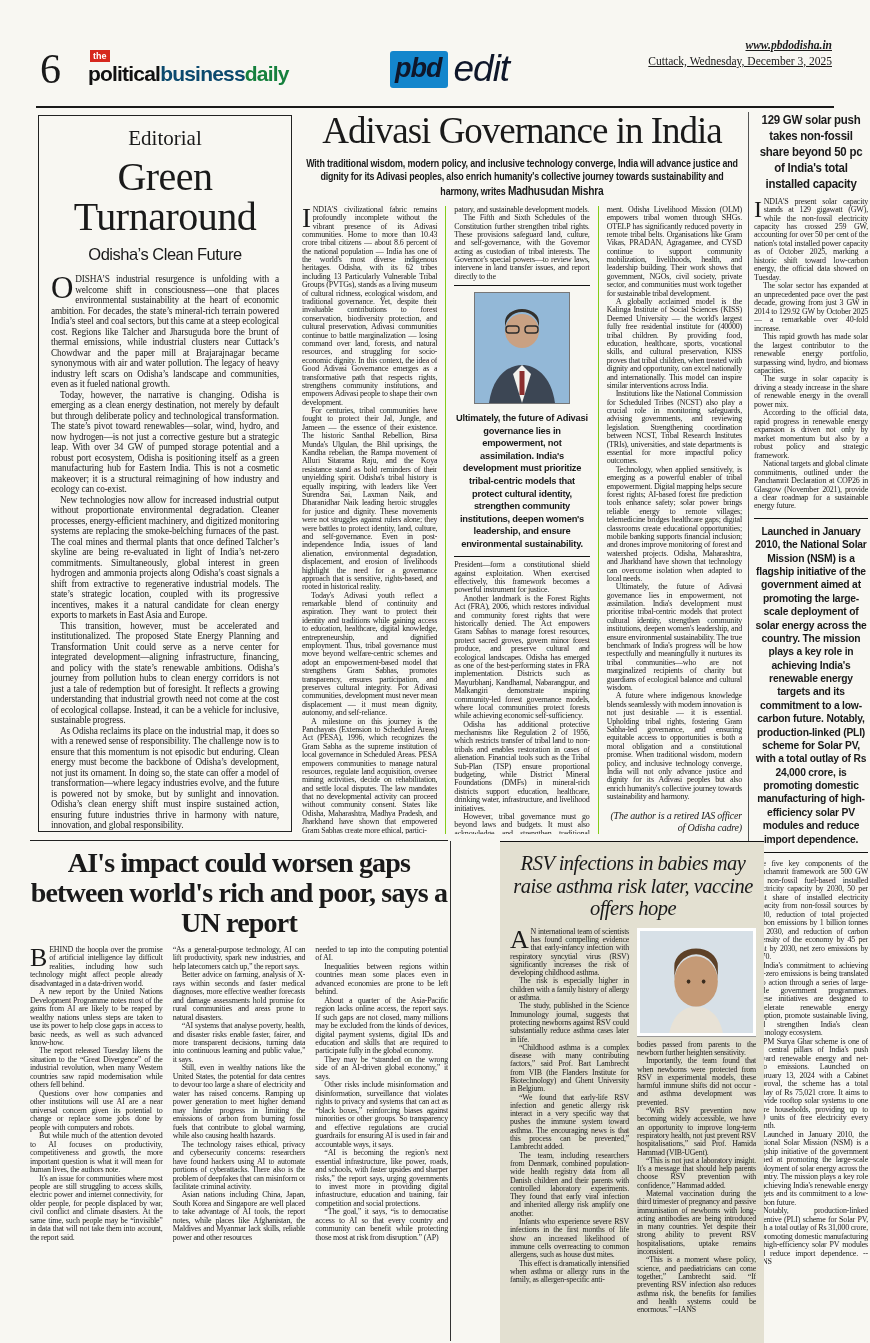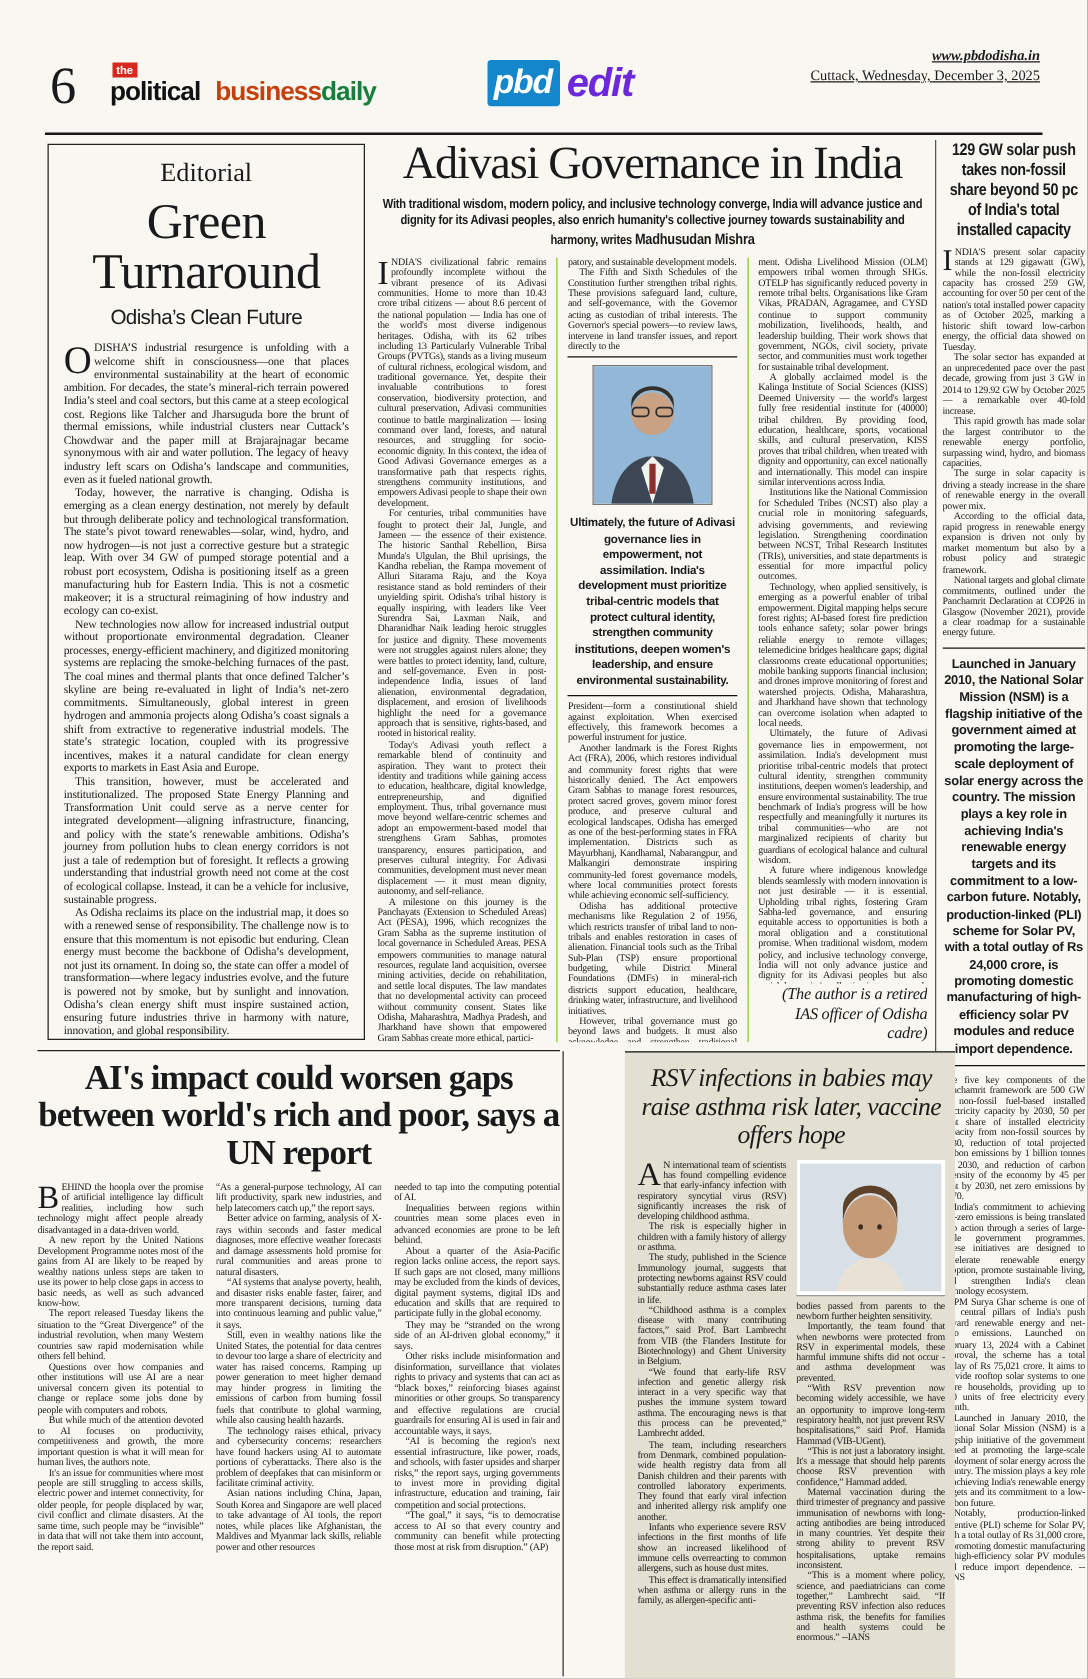--- a/index.html
+++ b/index.html
@@ -6,27 +6,27 @@
   #page{position:relative;width:870px;height:1343px;background:#f8f7f2;overflow:hidden;
         font-family:"Liberation Serif",serif;color:#1a1a1a;}
   
   .pageno{position:absolute;left:40px;top:48px;font-size:42px;line-height:1;font-family:"Liberation Serif",serif;}
   .masthead-logo{position:absolute;left:88px;top:50px;height:46px;}
   .the-box{position:absolute;left:2px;top:0;background:#d6281e;color:#fff;font-family:"Liberation Sans",sans-serif;
            font-weight:bold;font-size:9px;padding:1px 3px;}
   .logo-words{position:absolute;left:0;top:12px;font-family:"Liberation Sans",sans-serif;font-weight:bold;
               font-size:21px;letter-spacing:-0.8px;white-space:nowrap;}
   .lw-political{color:#111;}
-  .lw-business{color:#c2410c;padding-left:12px;}
+  .lw-business{color:#0c4a6e;}
   .lw-daily{color:#15803d;}
   .center-logo{position:absolute;left:390px;top:48px;display:flex;align-items:center;gap:5px;}
-  .pbd-box{background:#1486cc;color:#ffffff;font-family:"Liberation Sans",sans-serif;font-weight:bold;font-style:italic;
+  .pbd-box{background:#1486cc;color:#0f172a;font-family:"Liberation Sans",sans-serif;font-weight:bold;font-style:italic;
            font-size:27px;padding:2px 7px 4px 5px;border-radius:3px;letter-spacing:-1px;}
-  .edit-word{font-family:"Liberation Sans",sans-serif;font-weight:bold;font-style:italic;font-size:32px;
-             color:#6d28d9;letter-spacing:-1px;}
+  .edit-word{font-family:"Liberation Sans",sans-serif;font-weight:normal;font-style:italic;font-size:37px;
+             color:#0f172a;letter-spacing:-1px;}
   .mast-right{position:absolute;right:38px;top:39px;text-align:right;text-decoration:underline;}
   .website{font-style:italic;font-weight:bold;font-size:11.5px;}
   .dateline{font-size:11.5px;margin-top:4px;}
   .rule-h{position:absolute;left:36px;right:36px;top:106px;border-top:2px solid #1a1a1a;}
 
   
   p{margin:0;}
   .jtext p{text-align:justify;text-indent:9px;}
   .jtext p:first-child{text-indent:0;}
   .dc{text-indent:0 !important;}
@@ -50,21 +50,21 @@
               text-align:center;font-family:"Liberation Sans",sans-serif;font-weight:bold;font-size:10.5px;
               line-height:1.3;letter-spacing:-0.2px;}
   .standfirst b{font-size:12px;}
   .main-cols{display:flex;gap:8px;margin-top:6px;height:628px;overflow:hidden;}
   .main-cols .col{flex:1;overflow:hidden;font-size:8px;line-height:1.05;letter-spacing:-0.2px;position:relative;}
   .main-cols .col + .col{border-left:1px solid #84cc16;padding-left:8px;}
   .media-block{border-top:1px solid #111;border-bottom:1px solid #111;padding:6px 0;margin:4px 0;}
   .author-photo{width:94px;height:110px;margin:0 auto 8px auto;border:1px solid #777;display:block;}
   .pq{font-family:"Liberation Sans",sans-serif;font-weight:bold;font-size:9.3px;line-height:1.35;
       text-align:center;letter-spacing:-0.2px;}
-  .attr{position:absolute;right:0;bottom:0;text-align:right;font-style:italic;font-size:13px;
+  .attr{position:absolute;right:0;bottom:0;text-align:right;font-style:italic;font-size:10px;
         background:#f8f7f2;padding-left:6px;line-height:1.2;}
 
   
   .vrule{position:absolute;border-left:1px solid #555;}
   .rail{position:absolute;left:754px;top:112px;width:114px;height:1220px;overflow:hidden;}
   .rail-title-wrap{width:114px;margin-bottom:6px;}
   .rail-title{width:134px;margin-left:-10px;transform:scaleX(0.85);transform-origin:center top;
               font-family:"Liberation Sans",sans-serif;font-weight:bold;font-size:13.5px;line-height:1.18;
               text-align:center;letter-spacing:-0.3px;}
   .rail-body{font-size:8px;line-height:1.06;letter-spacing:-0.2px;}

